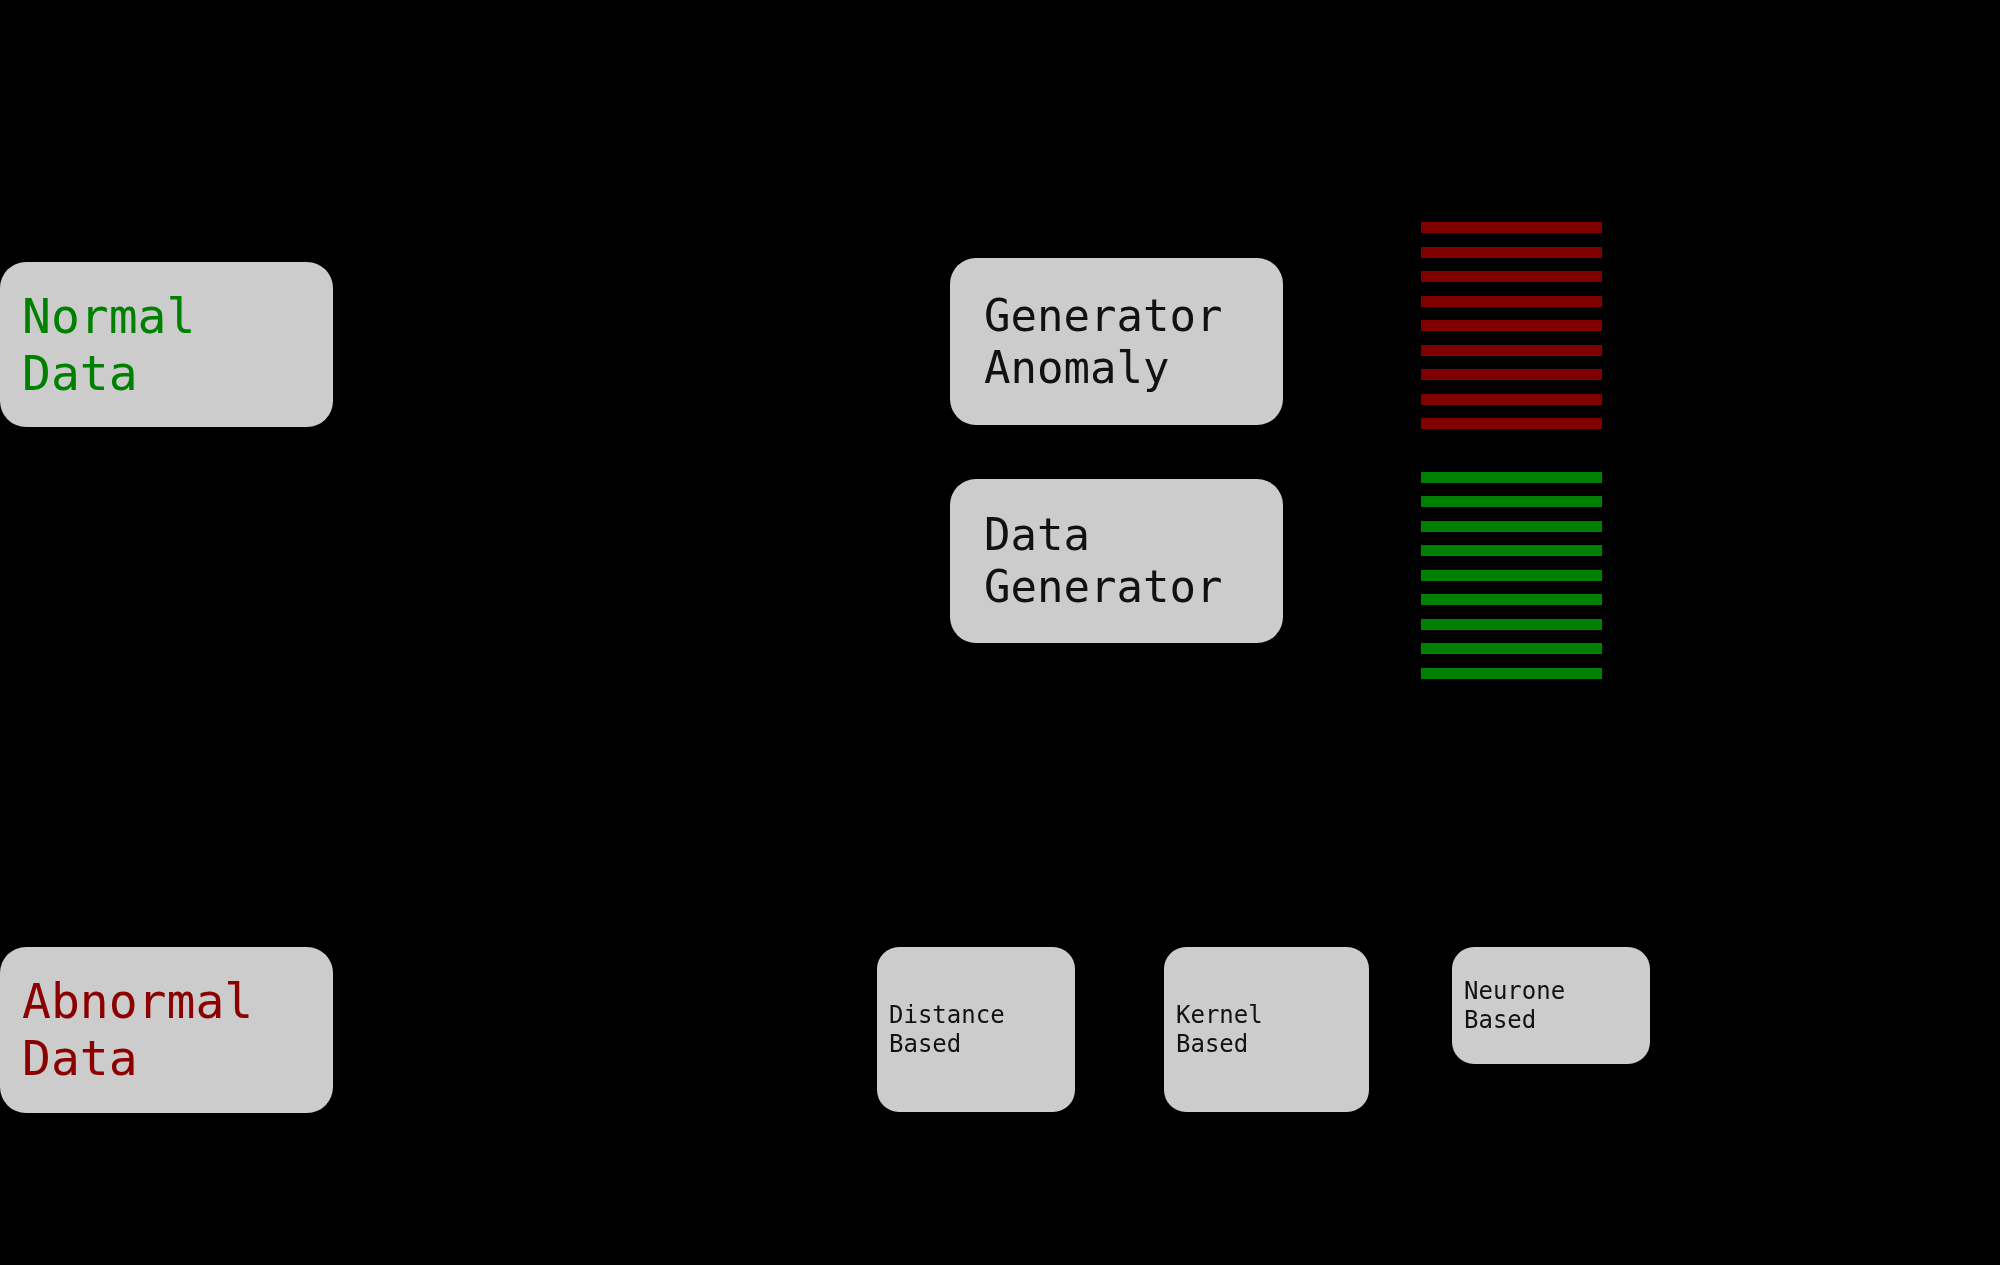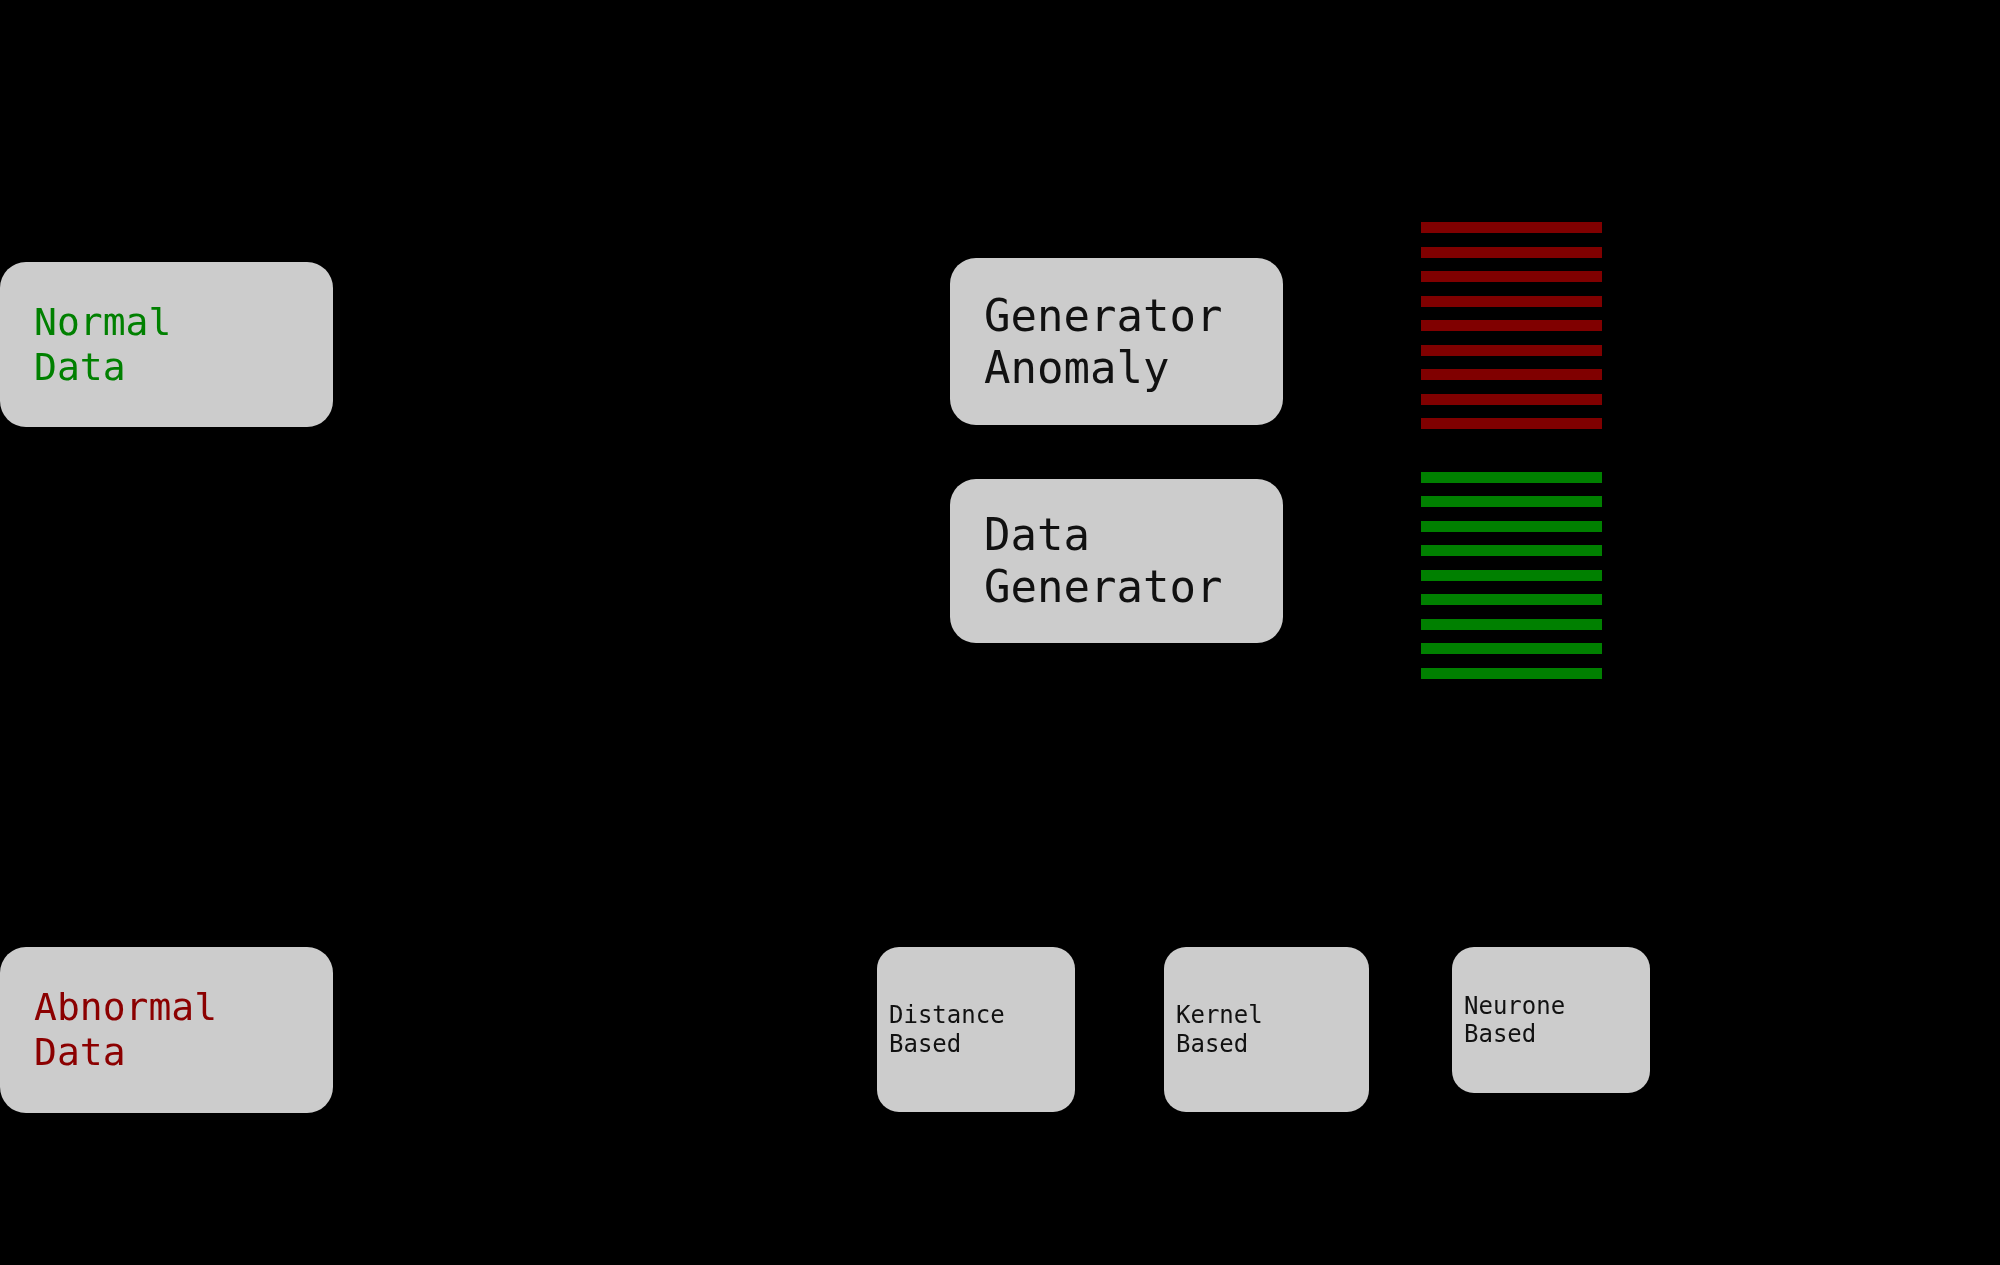--- a/index.html
+++ b/index.html
@@ -24,22 +24,22 @@
     display: flex;
     flex-direction: column;
     justify-content: center;
   }
   .node .line {
     white-space: pre;
     line-height: 1.18;
   }
   
   .node-data {
-    padding-left: 34px;
-    font-size: 38px;
+    padding-left: 22px;
+    font-size: 48px;
   }
   .node-data .line { letter-spacing: 0px; }
   .node-normal .line { color: #008000; }
   .node-abnormal .line { color: #8b0000; }
   
   .node-process {
     padding-left: 34px;
     font-size: 44px;
   }
   .node-process .line { color: #111111; }
@@ -94,21 +94,21 @@
   <div class="node node-detector" style="left: 877px; top: 947px; width: 198px; height: 165px;">
     <div class="line">Distance</div>
     <div class="line">Based</div>
   </div>
 
   <div class="node node-detector" style="left: 1164px; top: 947px; width: 205px; height: 165px;">
     <div class="line">Kernel</div>
     <div class="line">Based</div>
   </div>
 
-  <div class="node node-detector" style="left: 1452px; top: 947px; width: 198px; height: 146px;">
+  <div class="node node-detector" style="left: 1452px; top: 947px; width: 198px; height: 117px;">
     <div class="line">Neurone</div>
     <div class="line">Based</div>
   </div>
 
   <div id="stripe-stack" style="left: 1421px; top: 222px; width: 181px; height: 470px;">
       <div class="stripe stripe-anomalous" style="top: 0px; width: 181px; height: 11px; background: rgb(128, 0, 0);"></div>
       <div class="stripe stripe-anomalous" style="top: 24.5px; width: 181px; height: 11px; background: rgb(128, 0, 0);"></div>
       <div class="stripe stripe-anomalous" style="top: 49px; width: 181px; height: 11px; background: rgb(128, 0, 0);"></div>
       <div class="stripe stripe-anomalous" style="top: 73.5px; width: 181px; height: 11px; background: rgb(128, 0, 0);"></div>
       <div class="stripe stripe-anomalous" style="top: 98px; width: 181px; height: 11px; background: rgb(128, 0, 0);"></div>

